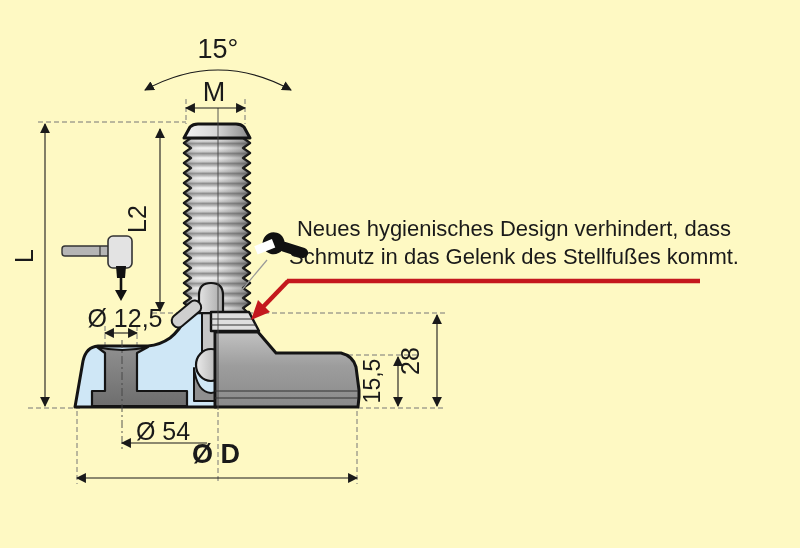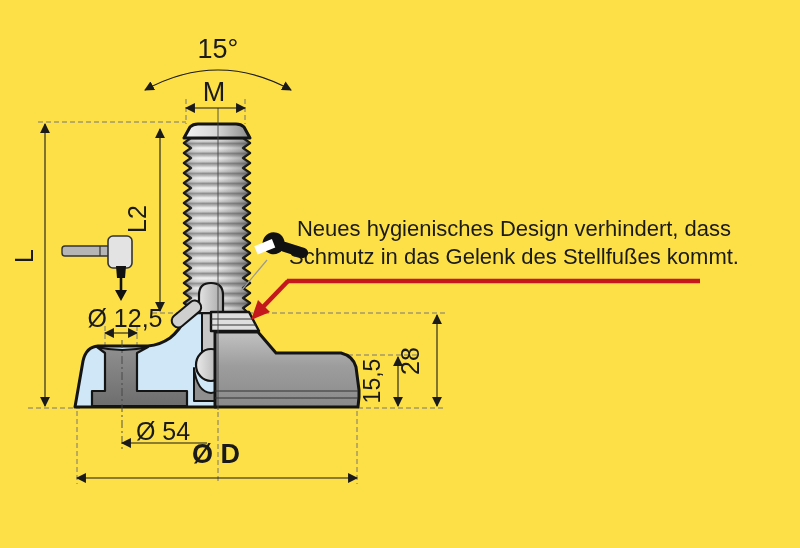--- a/index.html
+++ b/index.html
@@ -1,16 +1,16 @@
 <!DOCTYPE html>
 <html><head>
 <meta charset="utf-8">
 <style>
   html,body{margin:0;padding:0;background:#fff;}
-  #stage{position:relative;width:800px;height:548px;background:#fde047;overflow:hidden;}
+  #stage{position:relative;width:800px;height:548px;background:#fef9c3;overflow:hidden;}
   svg{display:block;}
   text{fill:#1a1a1a;font-family:"Liberation Sans",sans-serif;}
   .dim{font-size:25px;}
   .dimS{font-size:23px;}
   .big{font-size:27px;}
   .bold{font-weight:bold;}
   .note{font-size:22px;}
   .outline{stroke:#141414;stroke-linejoin:round;}
   .dimline{stroke:#1a1a1a;stroke-width:1.1;fill:none;}
   .dashed{stroke:#777;stroke-width:1;stroke-dasharray:5 3;fill:none;}

